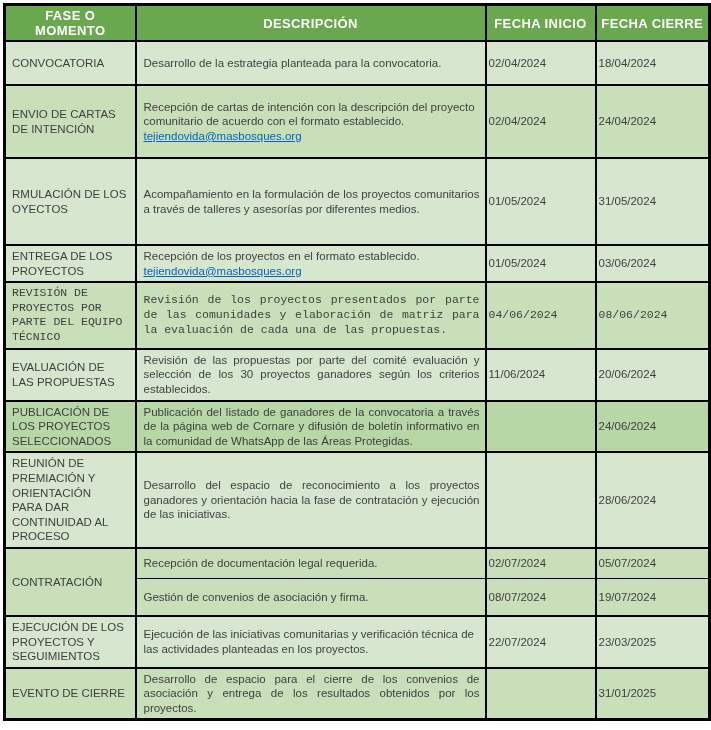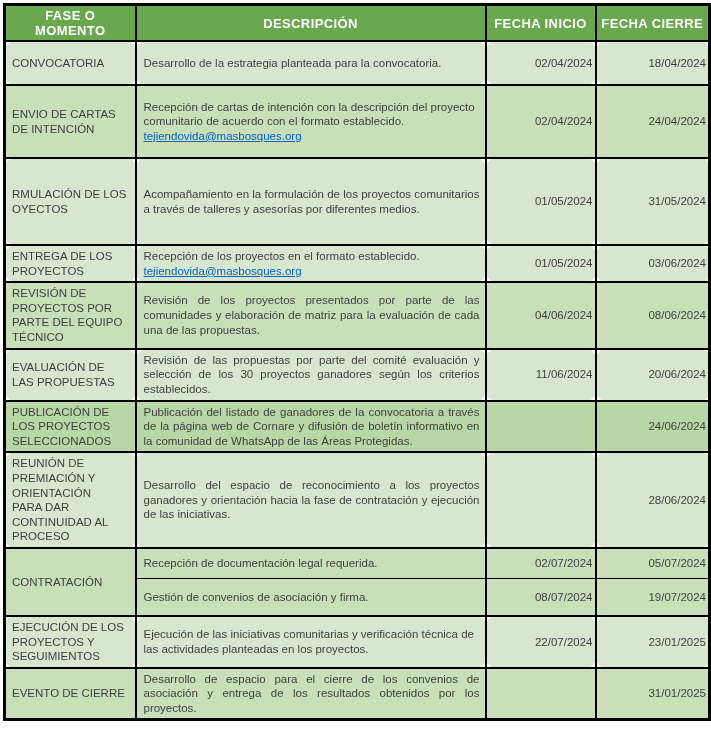--- a/index.html
+++ b/index.html
@@ -22,23 +22,23 @@
   th,td{border:2px solid var(--border);overflow:hidden;}
   thead th{
     background:var(--header-bg);color:#ffffff;
     font-size:13px;font-weight:bold;letter-spacing:.4px;
     height:24px;text-align:center;vertical-align:middle;padding:2px 2px;
   }
   td{font-size:11.5px;line-height:1.27;vertical-align:middle;}
   td.fase{padding:3px 3px 3px 6px;white-space:pre-line;}
   td.desc{padding:3px 5px 3px 7px;text-align:left;}
   td.desc.justify{text-align:justify;}
-  td.date{text-align:right;padding:2px 2px;}
+  td.date{text-align:left;padding:2px 2px;}
   a.email{color:var(--link);text-decoration:underline;cursor:pointer;}
-  tr.shade-light td{background:var(--row-light);border-radius:10px;}
+  tr.shade-light td{background:var(--row-light);}
   tr.shade-medium td{background:var(--row-medium);}
   tr.shade-dark td{background:var(--row-dark);}
   td.cell-light{background:var(--row-light);}
   td.cell-medium{background:var(--row-medium);}
   td.cell-dark{background:var(--row-dark);}
   td.thin-bottom{border-bottom-width:1px;}
   td.thin-top{border-top-width:1px;}
 </style>
 </head>
 <body>
@@ -80,21 +80,21 @@
           <td class="date">01/05/2024</td>
           <td class="date">31/05/2024</td>
         </tr>
         <tr class="shade-light" style="height: 32px;">
           <td class="fase cell-light">ENTREGA DE LOS
 PROYECTOS</td>
           <td class="desc"><span>Recepción de los proyectos en el formato establecido.</span><br><a class="email" href="mailto:tejiendovida@masbosques.org">tejiendovida@masbosques.org</a></td>
           <td class="date">01/05/2024</td>
           <td class="date">03/06/2024</td>
         </tr>
-        <tr class="shade-medium" style="height: 62px;">
+        <tr class="shade-medium" style="height: 62px; font-family: Liberation Mono, monospace;">
           <td class="fase cell-medium">REVISIÓN DE
 PROYECTOS POR
 PARTE DEL EQUIPO
 TÉCNICO</td>
           <td class="desc justify"><span>Revisión de los proyectos presentados por parte de las comunidades y elaboración de matriz para la evaluación de cada una de las propuestas.</span></td>
           <td class="date">04/06/2024</td>
           <td class="date">08/06/2024</td>
         </tr>
         <tr class="shade-light" style="height: 52px;">
           <td class="fase cell-light">EVALUACIÓN DE
@@ -132,21 +132,21 @@
           <td class="desc thin-top"><span>Gestión de convenios de asociación y firma.</span></td>
           <td class="date thin-top">08/07/2024</td>
           <td class="date thin-top">19/07/2024</td>
         </tr>
         <tr class="shade-light" style="height: 44px;">
           <td class="fase cell-light">EJECUCIÓN DE LOS
 PROYECTOS Y
 SEGUIMIENTOS</td>
           <td class="desc"><span>Ejecución de las iniciativas comunitarias y verificación técnica de las actividades planteadas en los proyectos.</span></td>
           <td class="date">22/07/2024</td>
-          <td class="date">23/01/2025</td>
+          <td class="date">23/03/2025</td>
         </tr>
         <tr class="shade-medium" style="height: 50px;">
           <td class="fase cell-medium">EVENTO DE CIERRE</td>
           <td class="desc justify"><span>Desarrollo de espacio para el cierre de los convenios de asociación y entrega de los resultados obtenidos por los proyectos.</span></td>
           <td class="date"></td>
           <td class="date">31/01/2025</td>
         </tr>
       </tbody>
   </table>
 </div>

